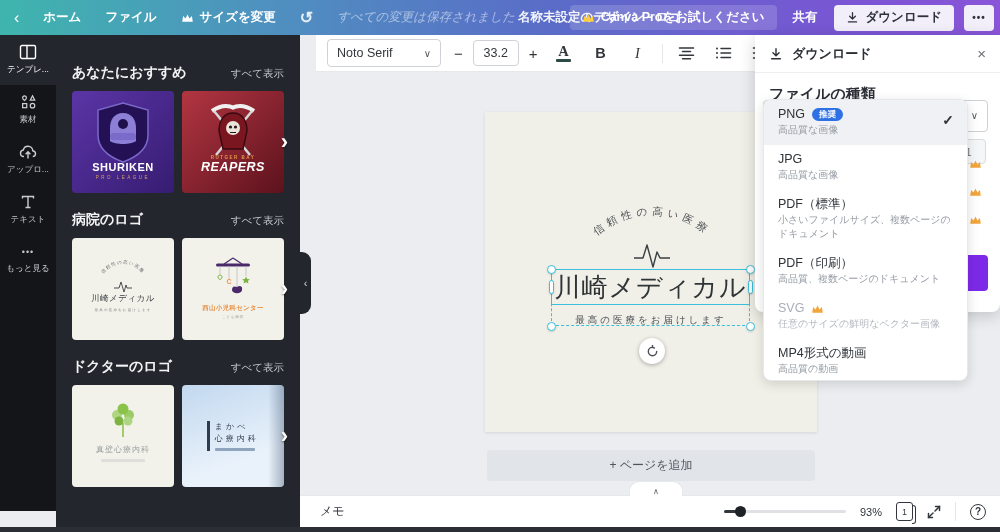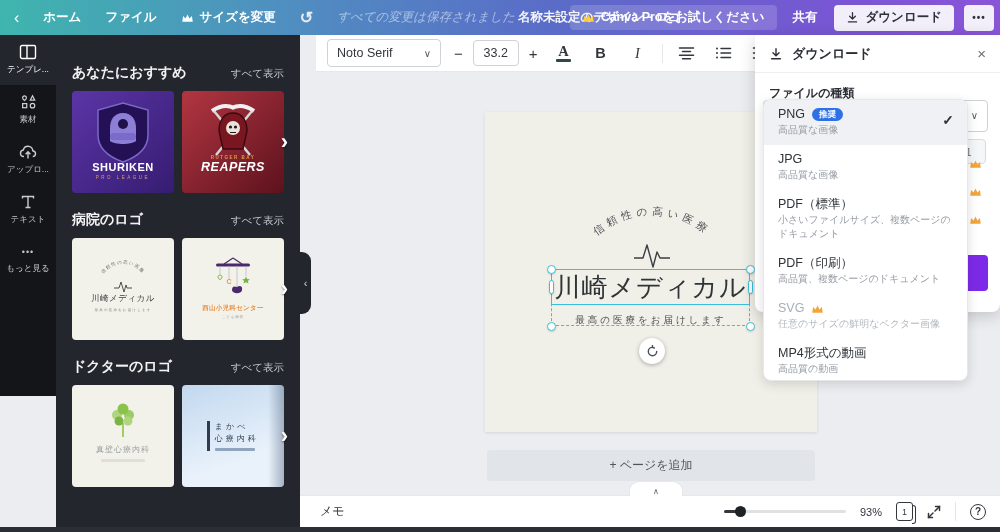--- a/index.html
+++ b/index.html
@@ -20,21 +20,21 @@
   .btn-pro { background:rgba(255,255,255,.16); border-radius:4px; height:25px; padding:8px 12px;
     display:flex; align-items:center; gap:6px; font-weight:700; color:#fff; cursor:pointer; }
   .btn-share { font-weight:700; padding:0 6px; cursor:pointer; }
   .btn-light { background:#f2effb; color:#2e3138; border-radius:4px; height:26px; padding:0 12px;
     display:flex; align-items:center; gap:7px; font-weight:700; cursor:pointer; }
   .btn-more { background:#f2effb; color:#2e3138; border-radius:4px; height:26px; width:30px;
     display:flex; align-items:center; justify-content:center; font-weight:700; letter-spacing:1px; font-size:10px; cursor:pointer; }
   .crown-gold { fill:#ffce3d; } .crown-white { fill:#fff; } .crown-amber { fill:#f2a53c; }
 
   
-  .sidebar { position:absolute; left:0; top:35px; width:56px; height:361px; background:#131519; z-index:20; }
+  .sidebar { position:absolute; left:0; top:35px; width:56px; height:476px; background:#131519; z-index:20; }
   .sb-item { width:56px; height:50px; display:flex; flex-direction:column; align-items:center;
     justify-content:center; gap:4px; color:#c3c7cd; font-size:8.5px; cursor:pointer; }
   .sb-item.active { background:#23262c; color:#fff; }
   .sb-item svg { stroke:#c9cdd4; fill:none; stroke-width:1.4; }
   .sb-item.active svg { stroke:#fff; }
   .sb-more-dots { font-size:9px; letter-spacing:1px; line-height:10px; height:14px; display:flex; align-items:center;}
 
   
   .panel { position:absolute; left:56px; top:35px; width:244px; height:492px; background:#23262c;
     z-index:20; padding:13px 16px; color:#fff; }
@@ -122,21 +122,21 @@
     border-radius:4px; border:none; font-size:12px; color:#50555c; cursor:pointer;
     font-family:"Liberation Sans",sans-serif; }
 
   
   .dl-panel { position:absolute; left:755px; top:35px; width:245px; height:277px; background:#fff;
     border-radius:0 0 8px 8px; box-shadow:0 4px 16px rgba(0,0,0,.18); z-index:50; }
   .dl-head { height:38px; display:flex; align-items:center; padding:0 14px; gap:9px;
     border-bottom:1px solid #eceef0; }
   .dl-head-title { font-size:13px; font-weight:700; color:#2c3036; }
   .dl-close { margin-left:auto; color:#6b7076; font-size:15px; cursor:pointer; }
-  .dl-label { position:absolute; left:14px; top:50px; font-size:12px; font-weight:600; color:#2c3036; }
+  .dl-label { position:absolute; left:14px; top:50px; font-size:15px; font-weight:600; color:#2c3036; }
   .dl-select { position:absolute; left:8px; top:65px; width:225px; height:32px; border:1px solid #cdd1d6;
     border-radius:4px; background:#fff; cursor:pointer; }
   .dl-select .chev { position:absolute; right:9px; top:9px; color:#55595f; font-size:10px; }
   .dl-sizebox { position:absolute; left:196px; top:104px; width:35px; height:25px; border:1px solid #d8dbdf;
     border-radius:4px; background:#f5f6f8; font-size:11px; color:#6a6f76; display:flex;
     align-items:center; justify-content:center; }
   .dl-crown { position:absolute; left:214px; }
   .dl-btn { position:absolute; left:8px; top:220px; width:225px; height:36px; background:#7d2ae8;
     border-radius:4px; border:none; cursor:pointer; }
 

